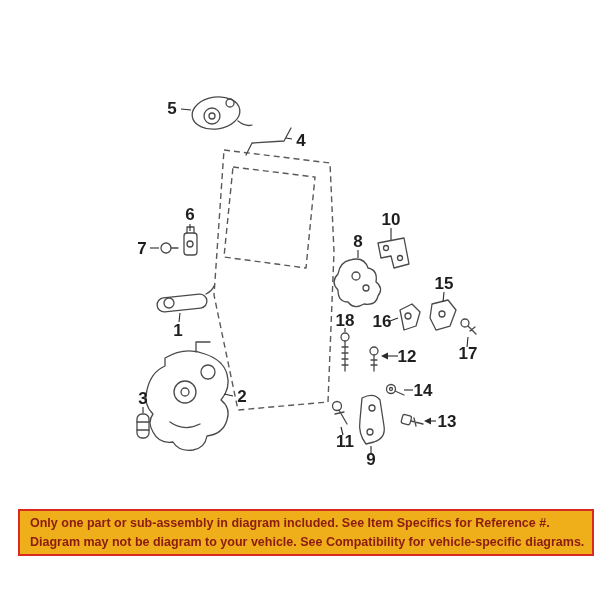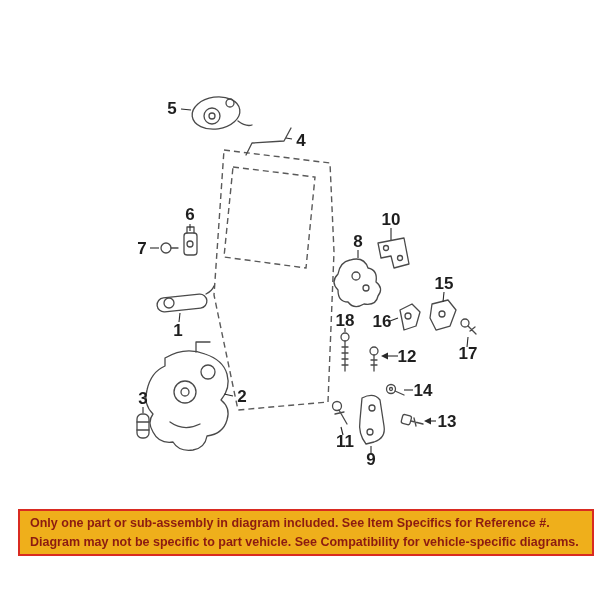--- a/index.html
+++ b/index.html
@@ -179,16 +179,16 @@
       <text class="part-label" x="407" y="362">12</text>
       <text class="part-label" x="423" y="396">14</text>
       <text class="part-label" x="447" y="427">13</text>
       <text class="part-label" x="345" y="447">11</text>
       <text class="part-label" x="371" y="465">9</text>
     </g>
   </svg>
 
   <div class="banner">
     <div class="banner-line">Only one part or sub-assembly in diagram included. See Item Specifics for Reference #.</div>
-    <div class="banner-line">Diagram may not be specific to part vehicle. See Compatibility for vehicle-specific diagrams.</div>
+    <div class="banner-line">Diagram may not be diagram to your vehicle. See Compatibility for vehicle-specific diagrams.</div>
   </div>
 
 </div>
 
 </body></html>

